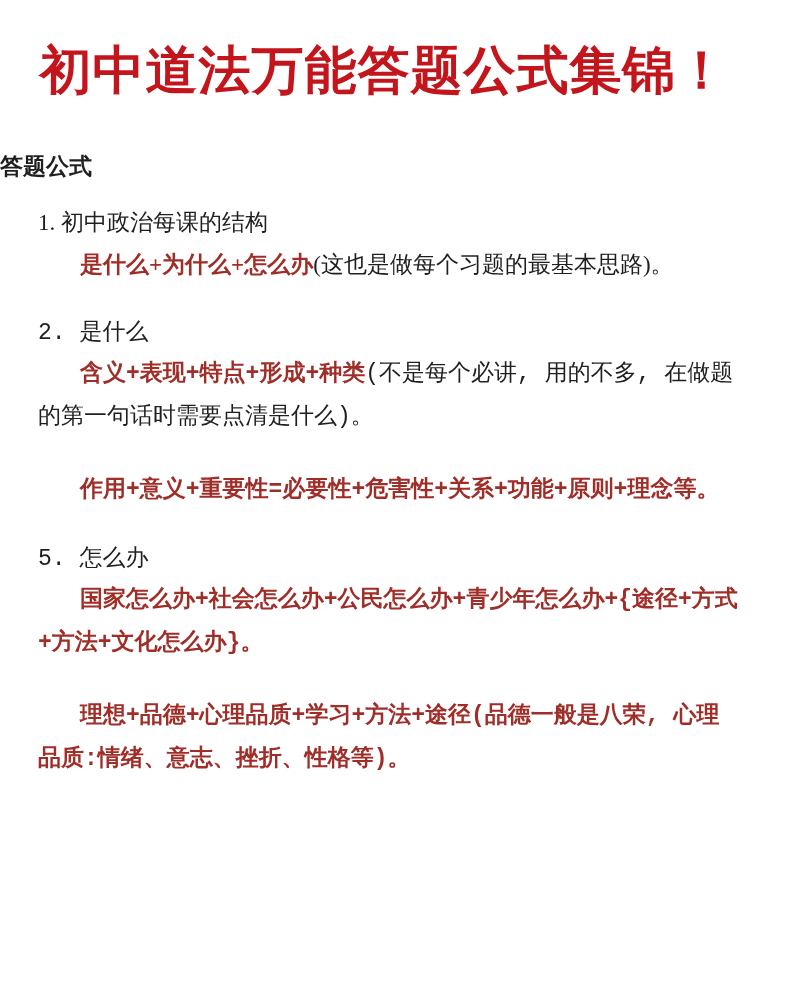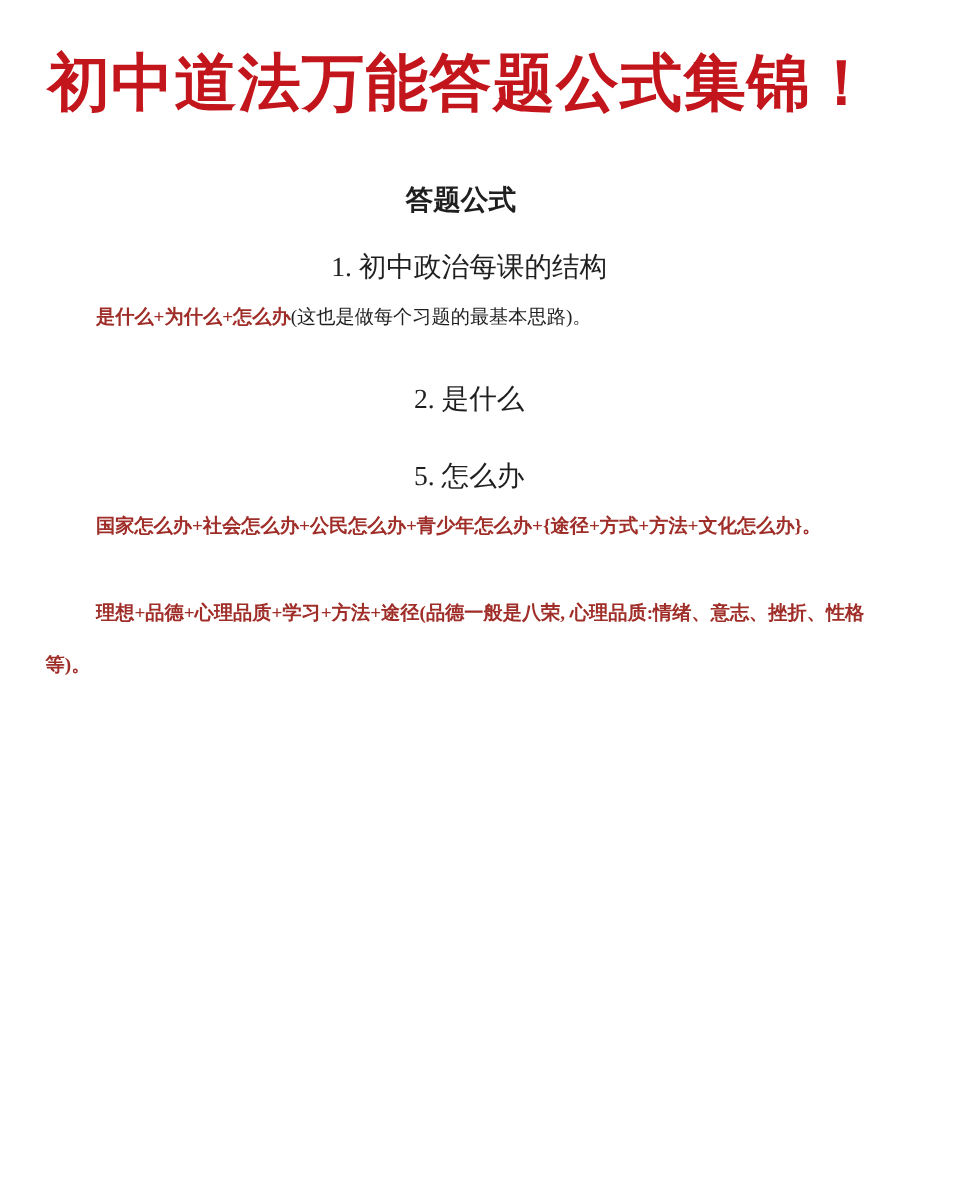--- a/index.html
+++ b/index.html
@@ -20,43 +20,42 @@
     padding-top: 40px;
     text-align: center;
     font-size: 52px;
     line-height: 62px;
     font-weight: 700;
     color: var(--title-red, #c3161c);
     letter-spacing: 1px;
   }
   .doc-subtitle {
     margin-top: 50px;
-    text-align: center;
+    text-align: left;
     font-size: 23px;
     line-height: 30px;
     font-weight: 600;
     color: var(--text, #1f1f1f);
   }
   .sections {
     margin-top: 24px;
   }
   .section { margin-top: 0; }
-  .section + .section { margin-top: 30px; }
+  .section + .section { margin-top: 30px; font-family: Liberation Mono, monospace; }
   .section-heading {
     margin: 0 24px 0 38px;
     font-size: 23px;
     line-height: 34px;
     font-weight: 400;
     color: var(--text, #1f1f1f);
-    text-align: center;
   }
   .section-formula {
     margin: 3px 26px 0 38px;
     text-indent: 42px;
-    font-size: 16px;
+    font-size: 23px;
     line-height: 43px;
     color: var(--text, #1f1f1f);
   }
   .formula-red {
     color: var(--formula-red, #9f2d28);
     font-weight: 700;
   }
   .formula-note {
     color: var(--text, #1f1f1f);
     font-weight: 400;
@@ -73,23 +72,25 @@
 
   <div class="sections">
 
     <div class="section">
       <div class="section-heading">1. 初中政治每课的结构</div>
       <p class="section-formula"><span class="formula-red">是什么+为什么+怎么办</span><span class="formula-note">(这也是做每个习题的最基本思路)。</span></p>
     </div>
 
     <div class="section">
       <div class="section-heading">2. 是什么</div>
+      <p class="section-formula"><span class="formula-red">含义+表现+特点+形成+种类</span><span class="formula-note">(不是每个必讲, 用的不多, 在做题的第一句话时需要点清是什么)。</span></p>
     </div>
 
     <div class="section">
+      <p class="section-formula"><span class="formula-red">作用+意义+重要性=必要性+危害性+关系+功能+原则+理念等。</span><span class="formula-note"></span></p>
     </div>
 
     <div class="section">
       <div class="section-heading">5. 怎么办</div>
       <p class="section-formula"><span class="formula-red">国家怎么办+社会怎么办+公民怎么办+青少年怎么办+{途径+方式+方法+文化怎么办}。</span><span class="formula-note"></span></p>
     </div>
 
 
     <div class="section">
       <p class="section-formula"><span class="formula-red">理想+品德+心理品质+学习+方法+途径(品德一般是八荣, 心理品质:情绪、意志、挫折、性格等)。</span><span class="formula-note"></span></p>

